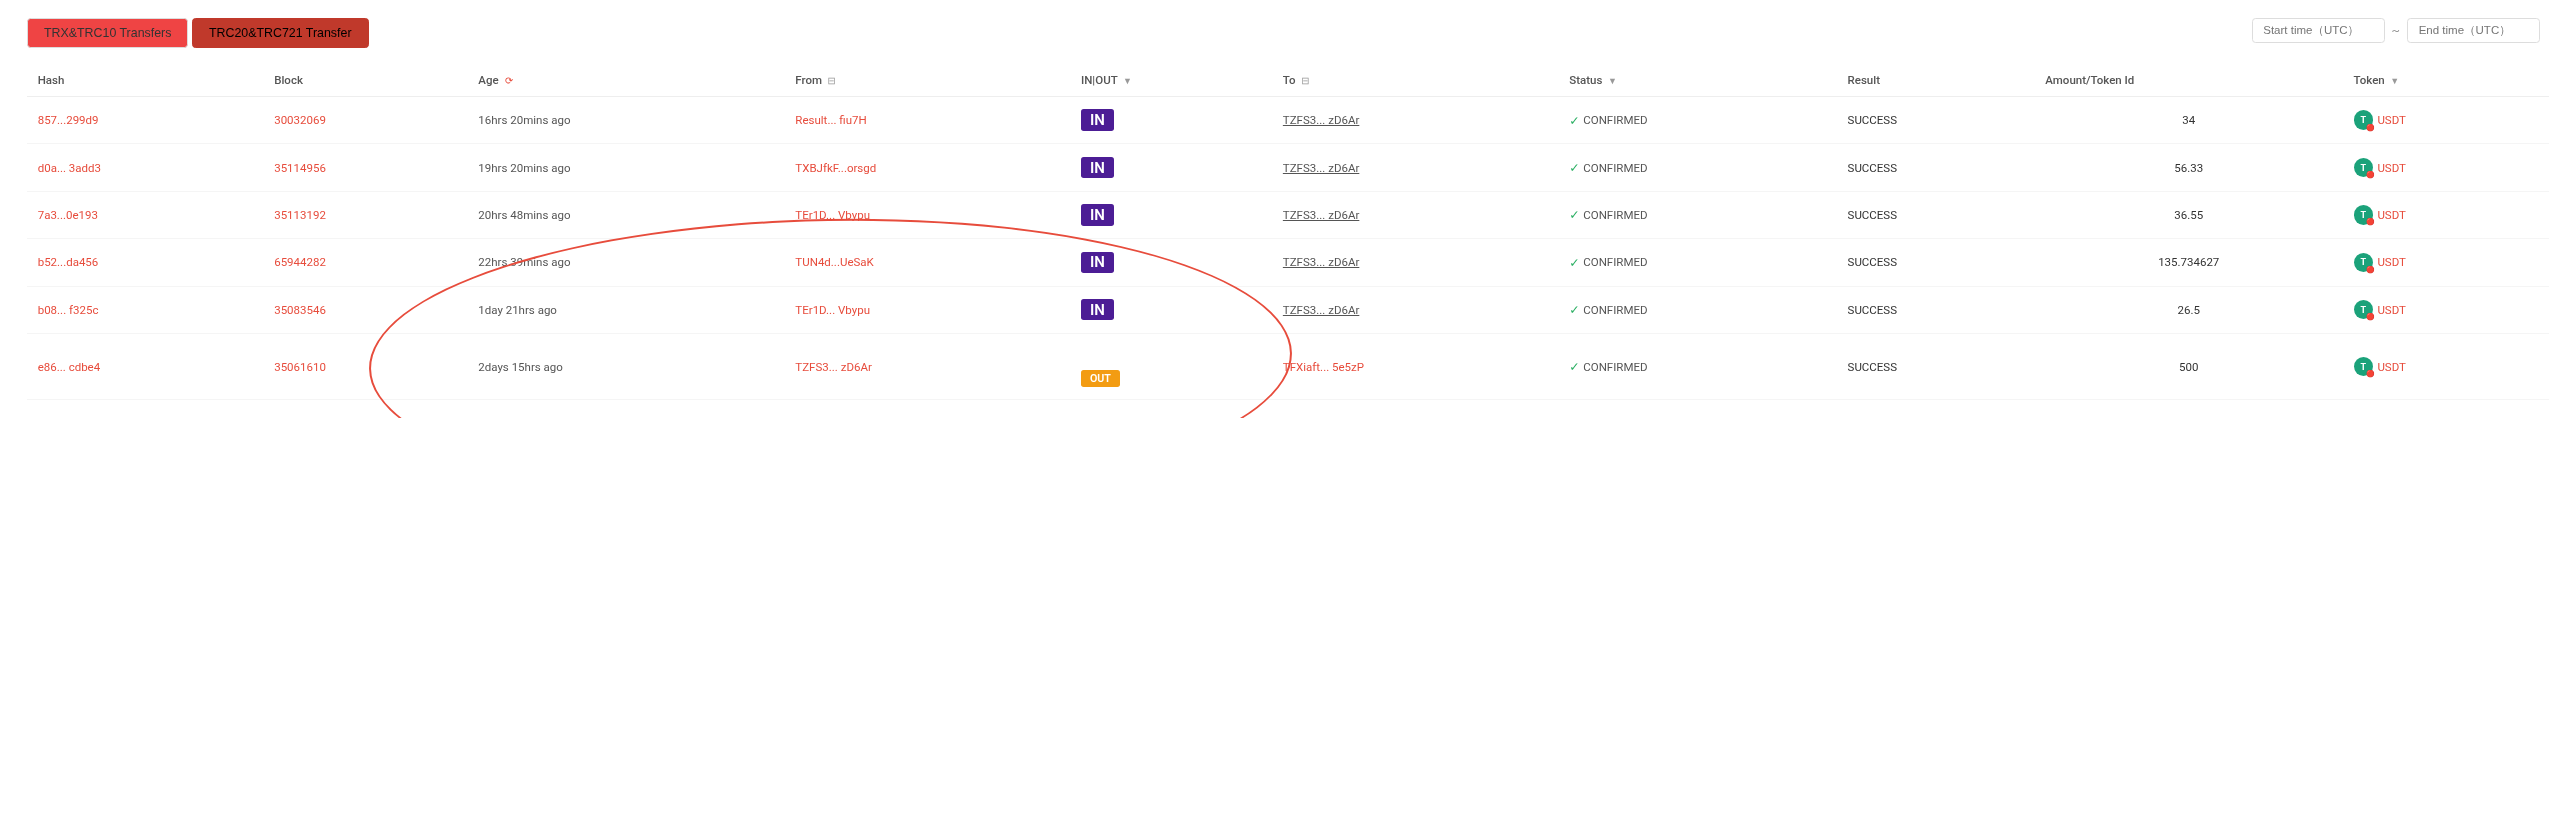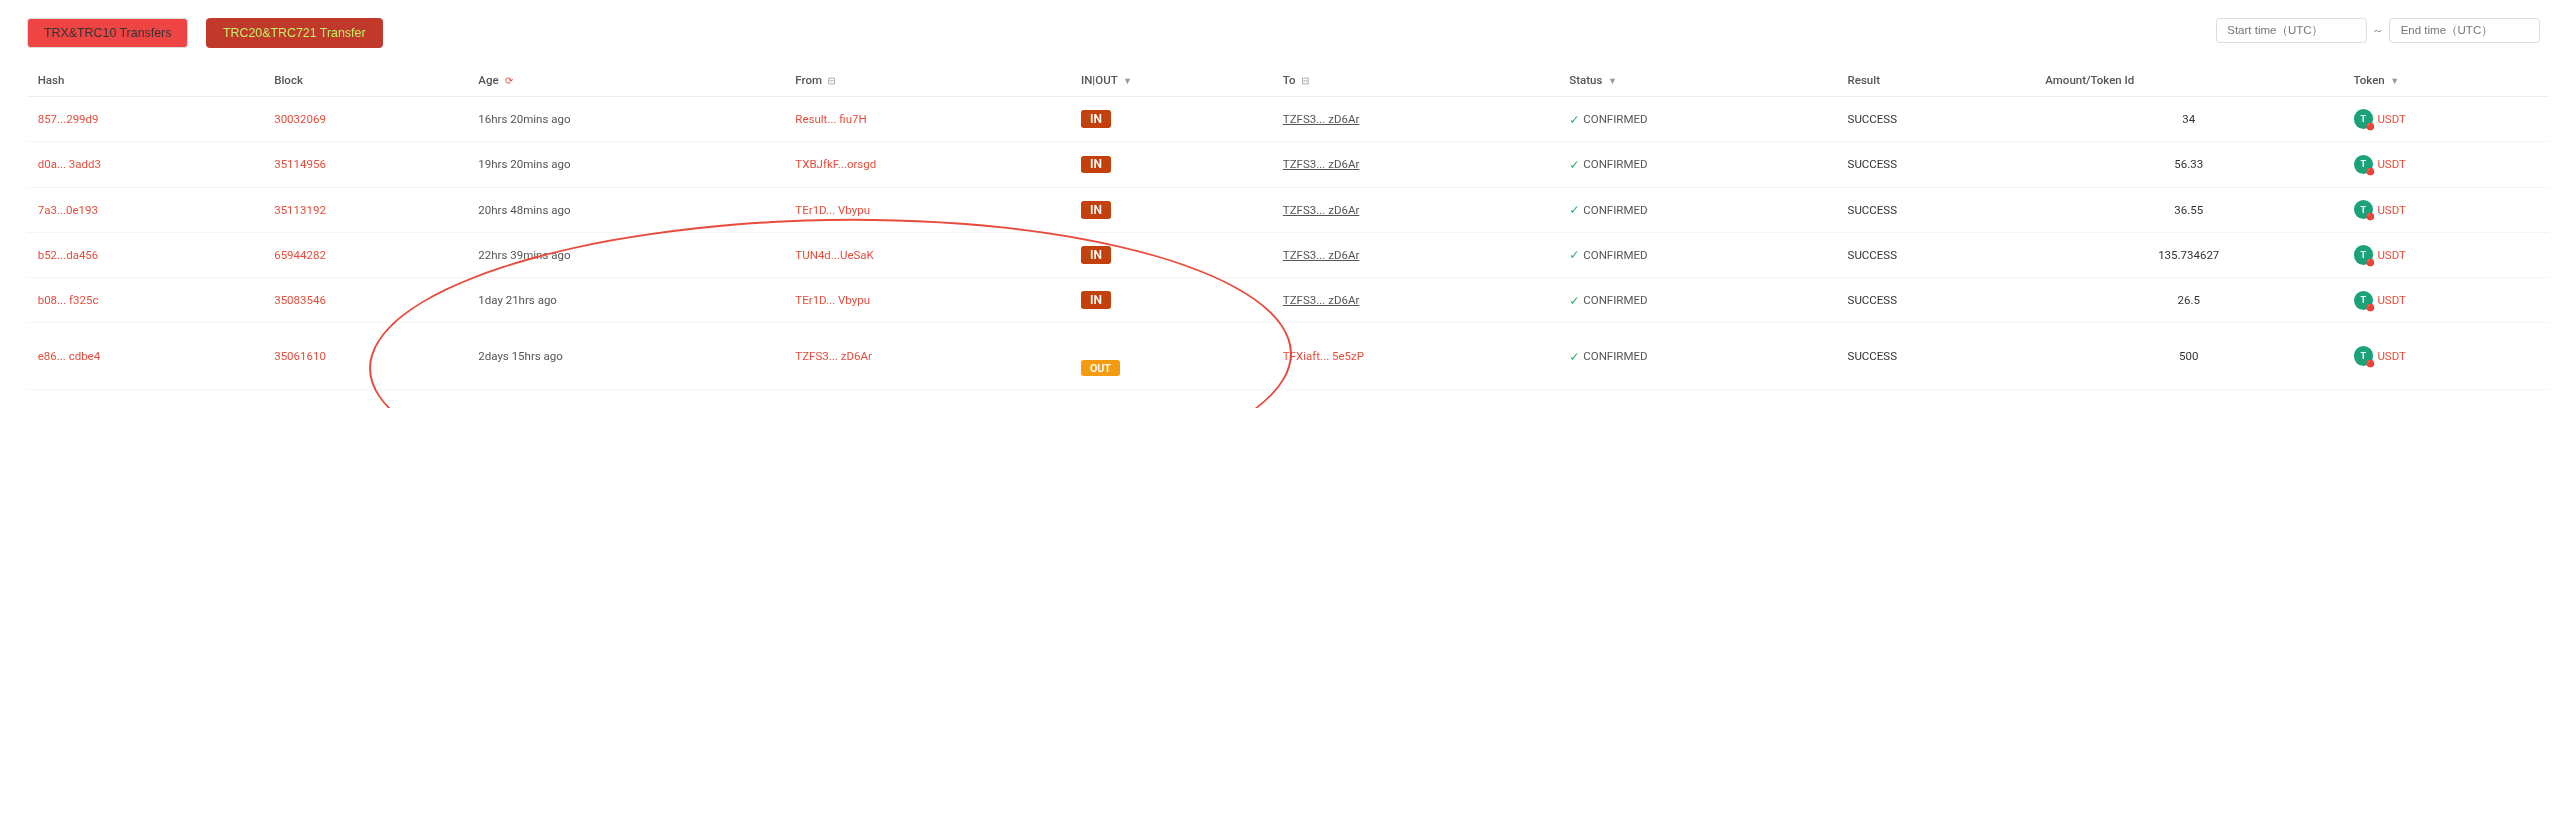--- a/index.html
+++ b/index.html
@@ -22,39 +22,38 @@
       padding: 7px 16px;
       border-radius: 3.6px;
       cursor: pointer;
       font-size: 12.4px;
       border: 0.9px solid #ddd;
       background: #ef4444;
       color: #333;
     }
     .tab.active {
       background: #c0392b;
-      color: #bef264;
+      color: #000000;
       border-color: #c0392b;
-      margin-left: 14px;
     }
     .time-filters {
       position: absolute;
       top: 18px;
       right: 36px;
       display: flex;
       align-items: center;
       gap: 7px;
     }
     .time-input {
       border: 0.9px solid #ddd;
       border-radius: 3.6px;
       padding: 5.3px 10.7px;
       font-size: 11.5px;
       color: #999;
-      width: 151px;
+      width: 133px;
       background: #fff;
     }
     .time-separator {
       color: #999;
       font-size: 12.4px;
     }
     .summary-row {
       display: flex;
       align-items: center;
       gap: 9px;
@@ -132,24 +131,24 @@
     }
     .from-cell {
       color: #e74c3c;
     }
     .to-cell {
       color: #555;
     }
     .badge-in {
       display: inline-block;
       padding: 1.8px 9px;
-      background: #c2410c;
+      background: #4c1d95;
       color: #fff;
       border-radius: 2.7px;
-      font-size: 12px;
+      font-size: 15px;
       font-weight: 600;
     }
     .badge-out {
       display: inline-block;
       padding: 1.8px 9px;
       background: #f39c12;
       color: #fff;
       border-radius: 2.7px;
       font-size: 10.7px;
       font-weight: 600;

